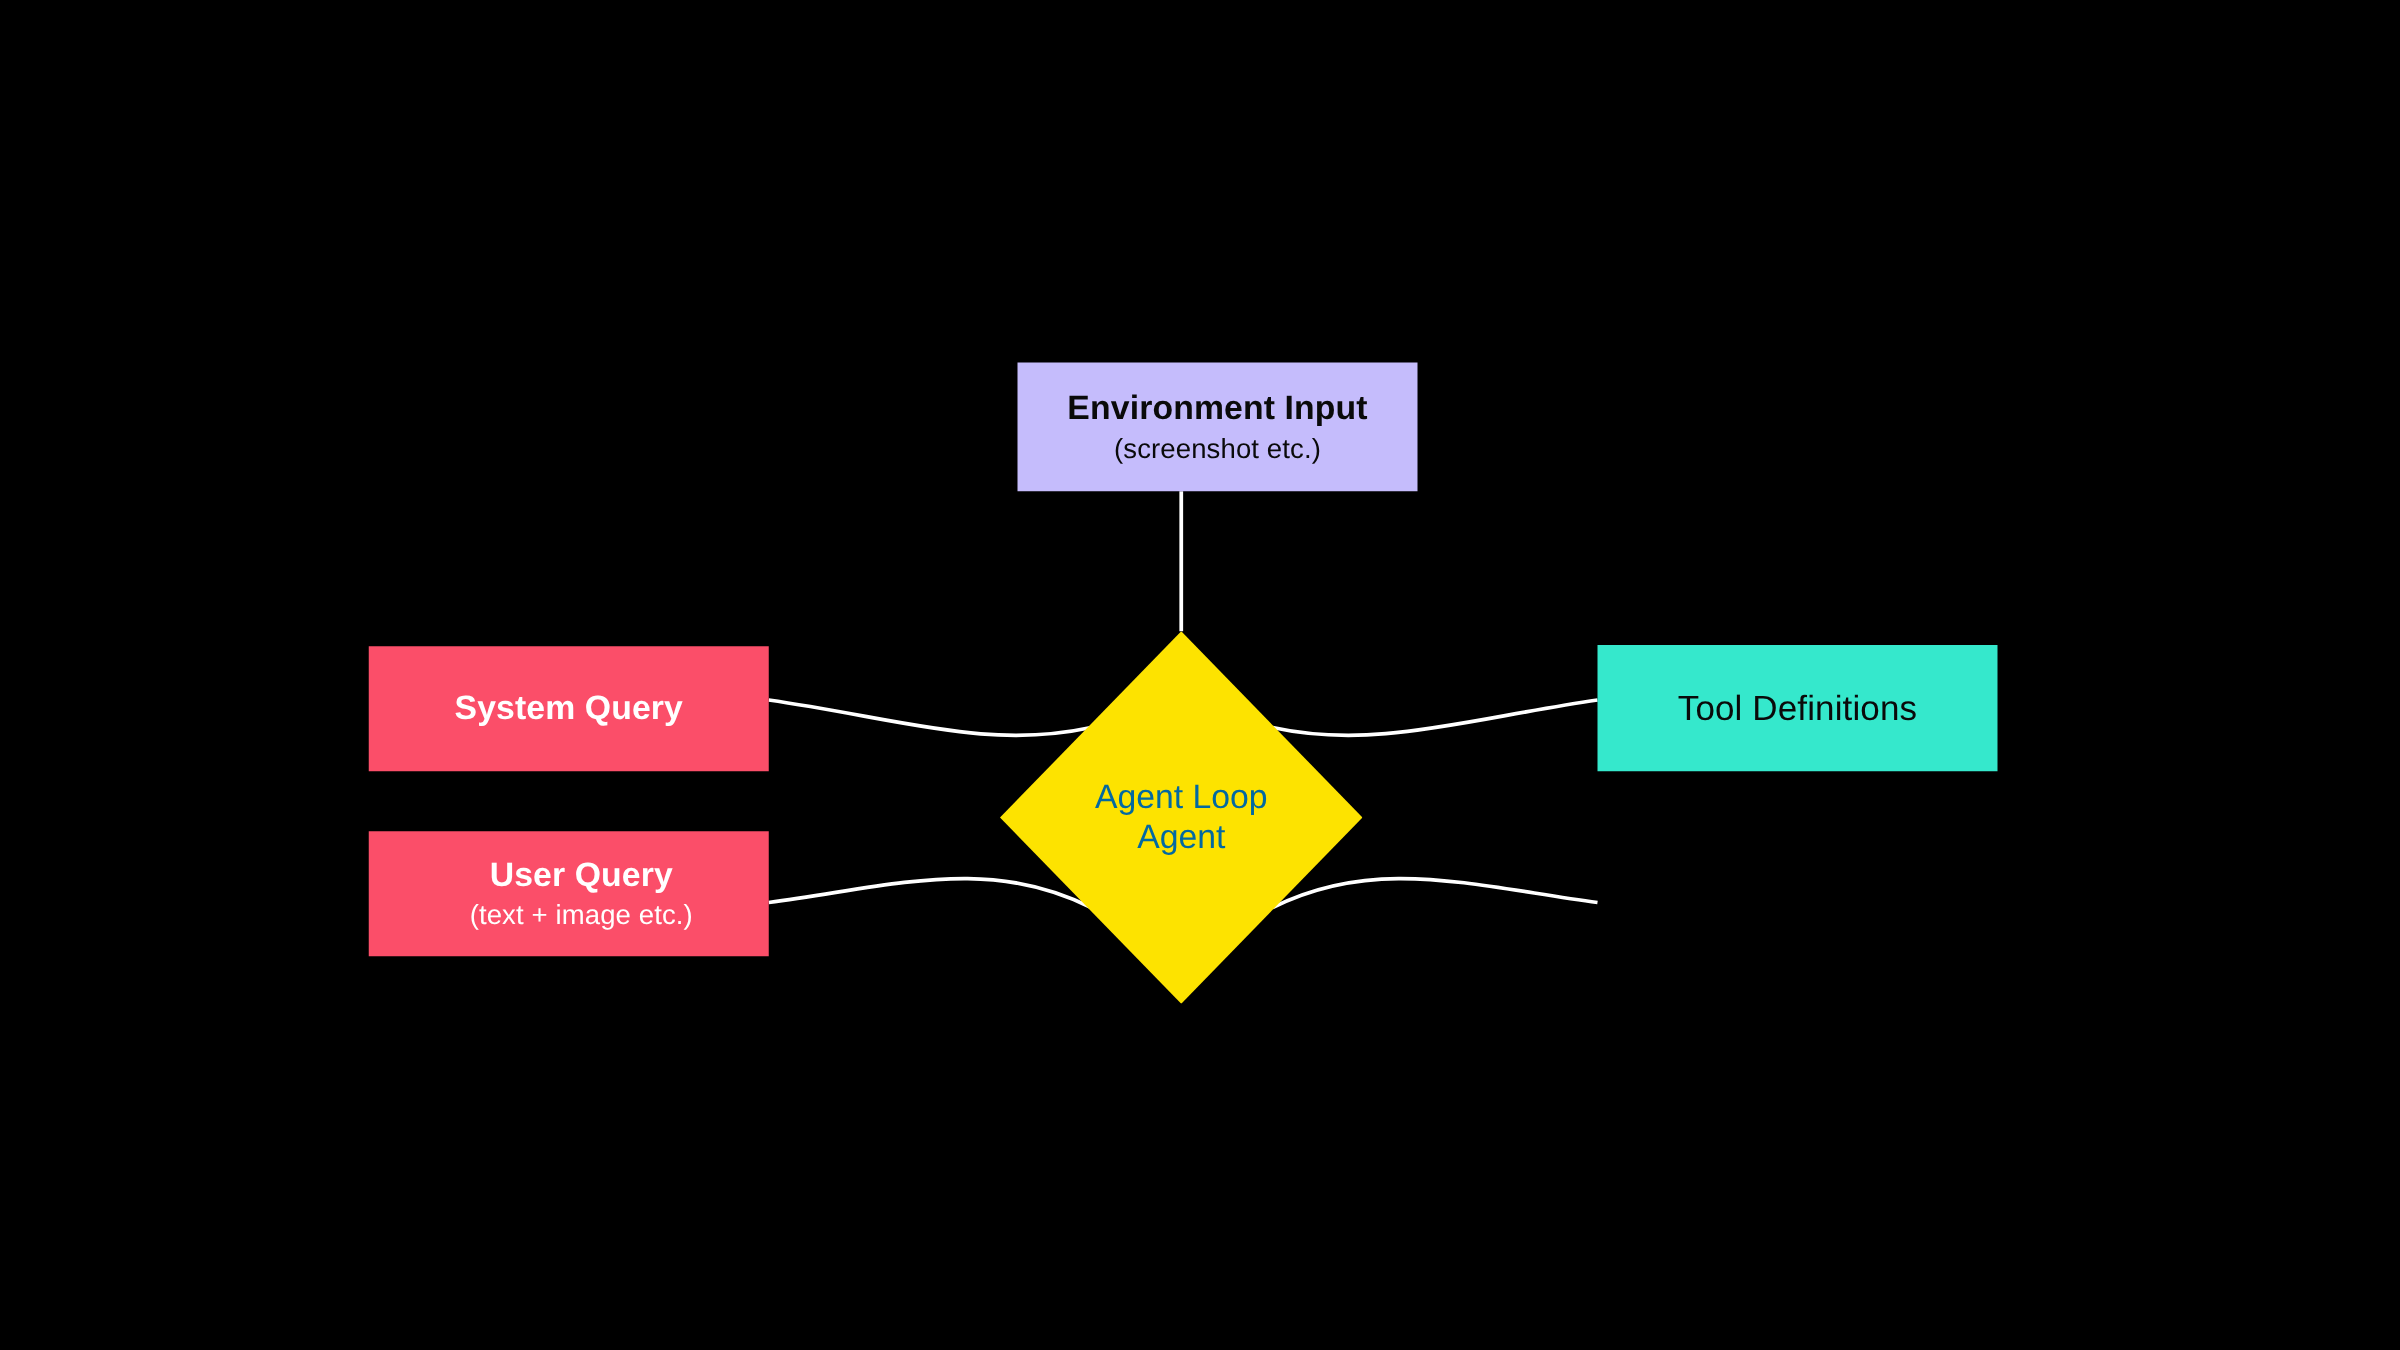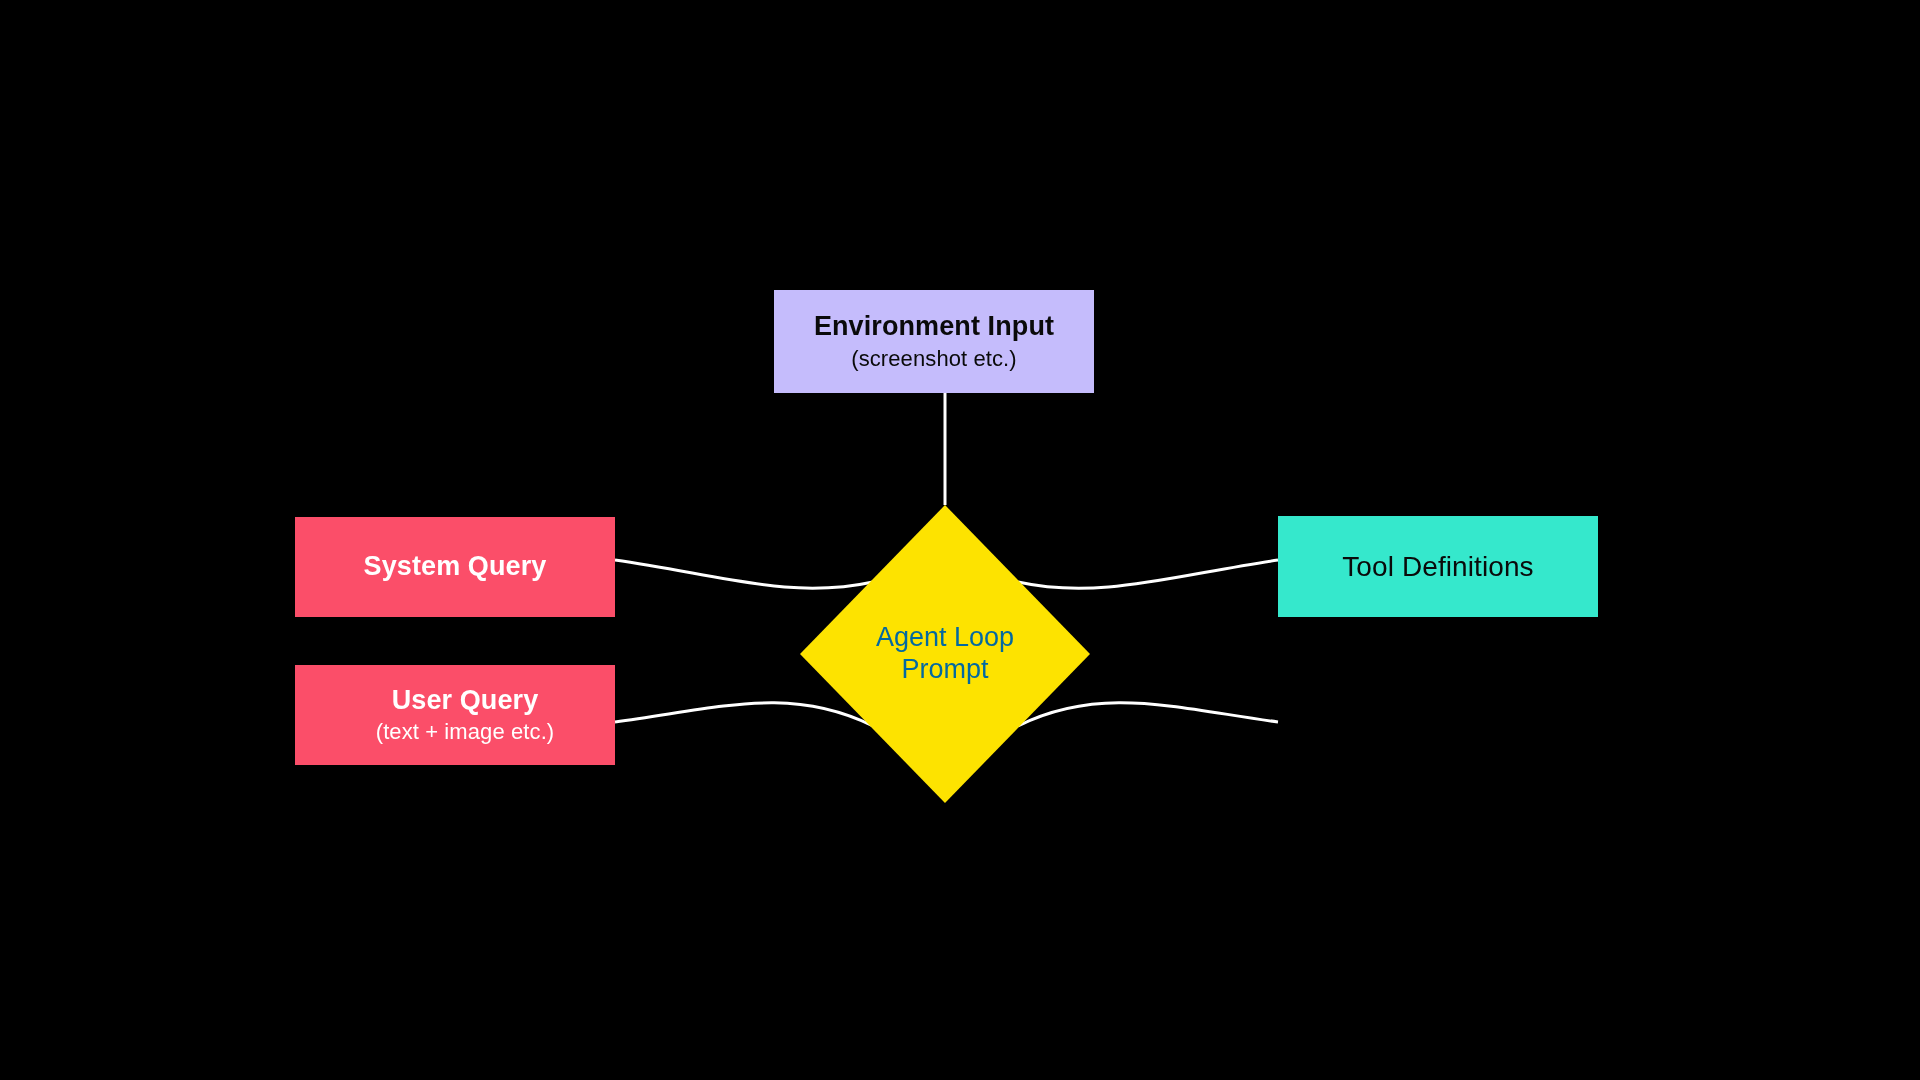--- a/index.html
+++ b/index.html
@@ -54,21 +54,21 @@
     white-space: nowrap;
     margin-top: 3px;
   }
   .node.plain .title {
     font-weight: normal;
     font-size: 28px;
   }
 
   
   #node-environment-input {
-    left: 774px;
+    left: 814px;
     top: 290px;
     width: 320px;
     height: 103px;
     background: #c5bcfc;
     color: #0a0a0a;
   }
   #node-environment-input .title { font-size: 27px; }
   #node-environment-input .subtitle { font-size: 22px; }
 
   
@@ -173,16 +173,16 @@
   </div>
 
   <div class="node plain" id="node-tool-definitions">
     <div class="title">Tool Definitions</div>
   </div>
 
 
   <div class="node" id="node-agent-loop">
     <div class="diamond-shape"></div>
     <div class="diamond-label">Agent Loop</div>
-    <div class="diamond-label">Prompt</div>
+    <div class="diamond-label">Agent</div>
   </div>
 
 </div>
 
 </body></html>

